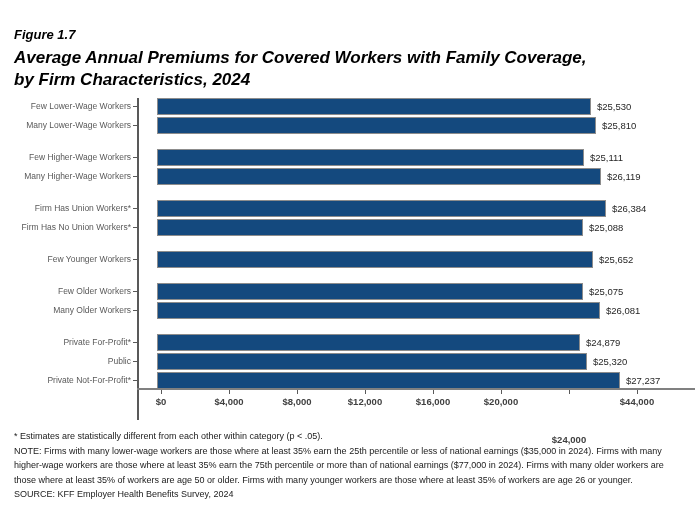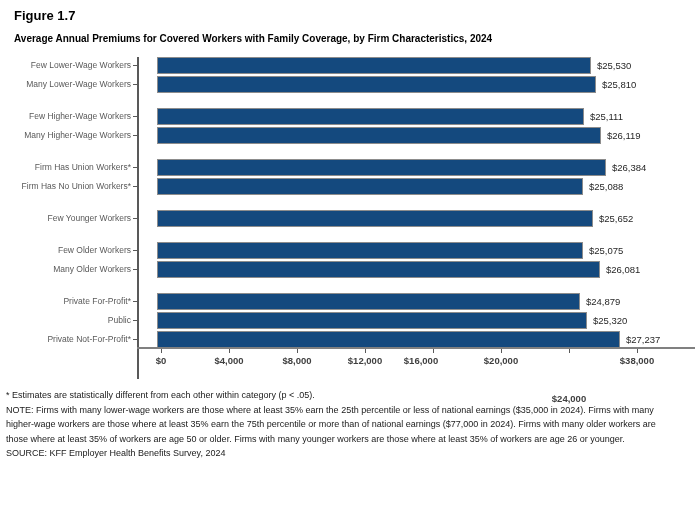--- a/index.html
+++ b/index.html
@@ -1,38 +1,38 @@
 <!DOCTYPE html>
 <html><head>
 <meta charset="utf-8">
 <style>
   * { margin:0; padding:0; box-sizing:border-box; }
   html,body { width:698px; height:525px; background:#ffffff; overflow:hidden;
               font-family:"Liberation Sans", sans-serif; }
-  .hdr { padding:8px 14px 0 14px; }
+  .hdr { padding:27px 14px 0 14px;font-style:italic; }
   .fig-label { font-size:13px; font-weight:bold; color:#000; margin-bottom:5px; }
-  .fig-title { font-size:10px; font-weight:bold; color:#000; line-height:22px; width:580px; }
+  .fig-title { font-size:17px; font-weight:bold; color:#000; line-height:22px; width:580px; }
   .chart { position:relative; margin-top:7px; width:698px; }
   .plot  { display:flex; flex-direction:column; position:relative; }
   .yaxis-line { position:absolute; left:137px; top:0; width:2px; height:322px; background:#595959; }
   .group { margin-bottom:16px; }
   .group:last-child { margin-bottom:0; }
   .row { display:flex; align-items:center; height:16px; margin-bottom:3px; position:relative;border-radius:6px; }
   .row:last-child { margin-bottom:0; }
   .cat { width:134px; text-align:right; font-size:8.5px; color:#595959; padding-right:3px;
          white-space:nowrap; }
   .cat-tick { position:absolute; left:133px; top:50%; width:4px; height:1px; background:#595959; }
   .bar { height:17px; margin-left:23px; background:#14497E; border:1px solid #8C8C8C; }
   .val { font-size:9.5px; color:#262626; margin-left:6px; white-space:nowrap; }
   .xaxis { position:relative; height:26px; width:698px; }
   .xaxis-line { position:absolute; left:137px; top:0; width:558px; height:2px; background:#808080; }
   .xtick { position:absolute; top:2px; width:1px; height:4px; background:#595959; }
   .xtick-label { position:absolute; top:8px; transform:translateX(-50%);
                  font-size:9.5px; font-weight:bold; color:#404040; white-space:nowrap; }
-  .notes { margin-top:15px; padding-left:6px; width:674px; font-size:9px;
+  .notes { margin-top:15px; padding-left:14px; width:674px; font-size:9px;
            line-height:14.5px; color:#1a1a1a; }
 </style>
 </head>
 <body>
 
 <div class="hdr">
   <div class="fig-label">Figure 1.7</div>
   <div class="fig-title">Average Annual Premiums for Covered Workers with Family Coverage, by Firm Characteristics, 2024</div>
 </div>
 
@@ -130,27 +130,27 @@
 
   <div class="xtick" style="left: 161px;"></div>
       <div class="xtick-label" style="left: 161px;">$0</div>
       <div class="xtick" style="left: 229px;"></div>
       <div class="xtick-label" style="left: 229px;">$4,000</div>
       <div class="xtick" style="left: 297px;"></div>
       <div class="xtick-label" style="left: 297px;">$8,000</div>
       <div class="xtick" style="left: 365px;"></div>
       <div class="xtick-label" style="left: 365px; text-align: right;">$12,000</div>
       <div class="xtick" style="left: 433px;"></div>
-      <div class="xtick-label" style="left: 421px;">$16,000</div>
+      <div class="xtick-label" style="left: 433px;">$16,000</div>
       <div class="xtick" style="left: 501px;"></div>
       <div class="xtick-label" style="left: 501px;">$20,000</div>
       <div class="xtick" style="left: 569px;"></div>
       <div class="xtick-label" style="left: 569px; margin-top: 38px;">$24,000</div>
       <div class="xtick" style="left: 637px;"></div>
-      <div class="xtick-label" style="left: 637px;">$38,000</div>
+      <div class="xtick-label" style="left: 637px;">$44,000</div>
     </div>
 </div>
 
 <div class="notes">
   <div>* Estimates are statistically different from each other within category (p &lt; .05).</div>
   <div>NOTE: Firms with many lower-wage workers are those where at least 35% earn the 25th percentile or less of national earnings ($35,000 in 2024). Firms with many higher-wage workers are those where at least 35% earn the 75th percentile or more than of national earnings ($77,000 in 2024). Firms with many older workers are those where at least 35% of workers are age 50 or older. Firms with many younger workers are those where at least 35% of workers are age 26 or younger.</div>
   <div>SOURCE: KFF Employer Health Benefits Survey, 2024</div>
 </div>
 
 </body></html>

